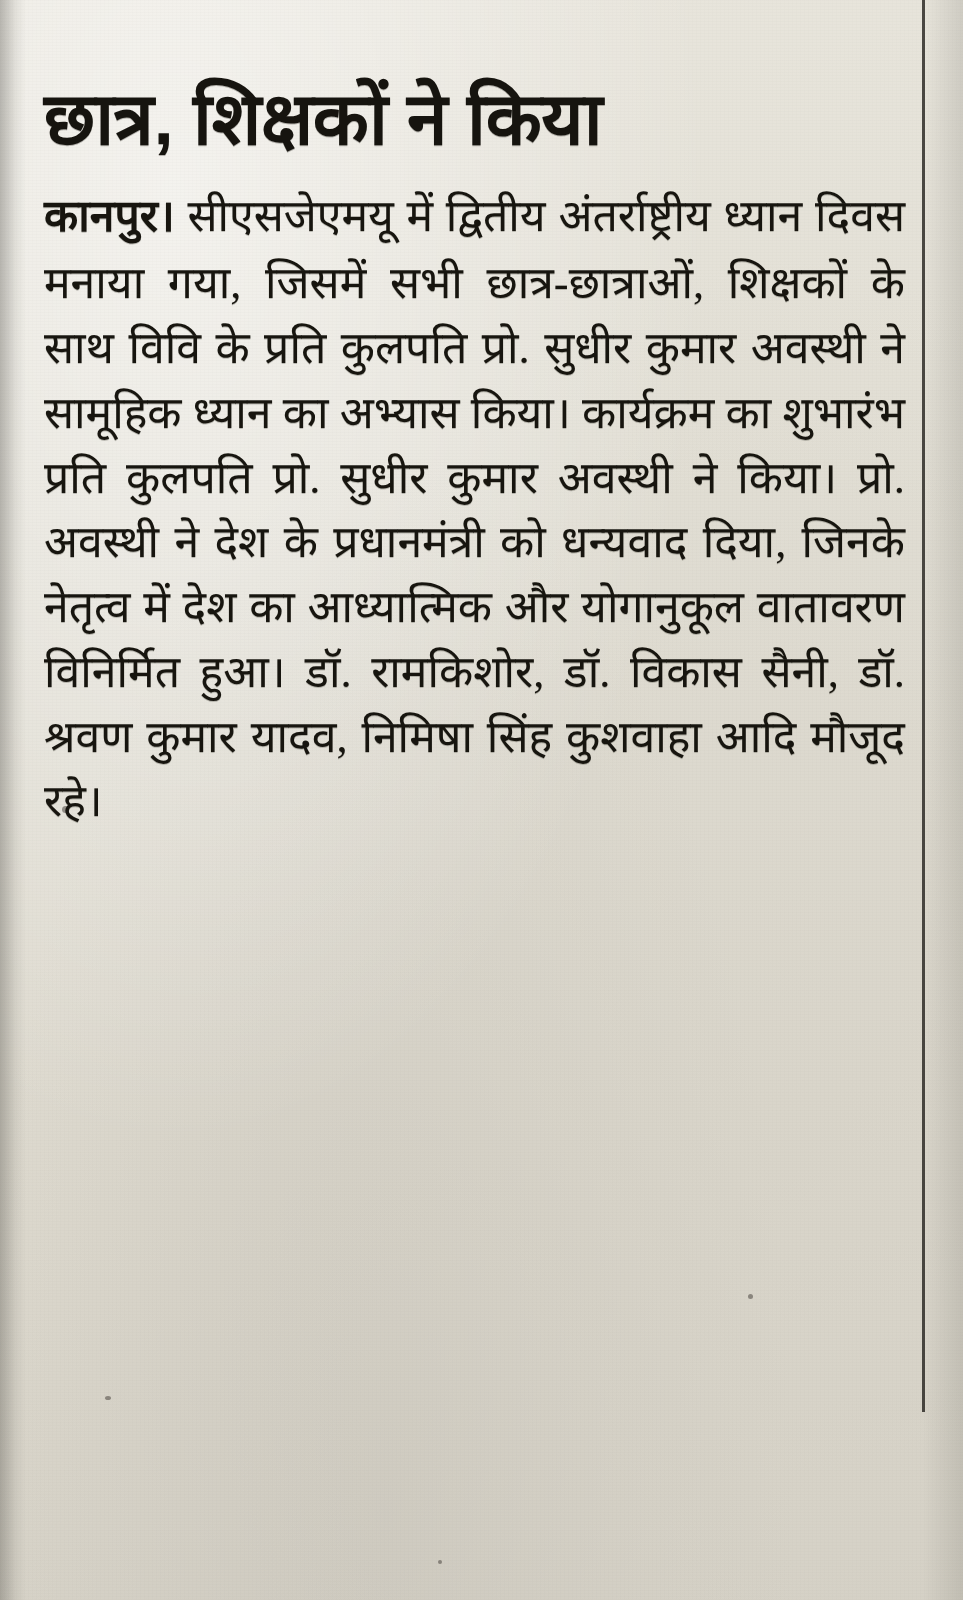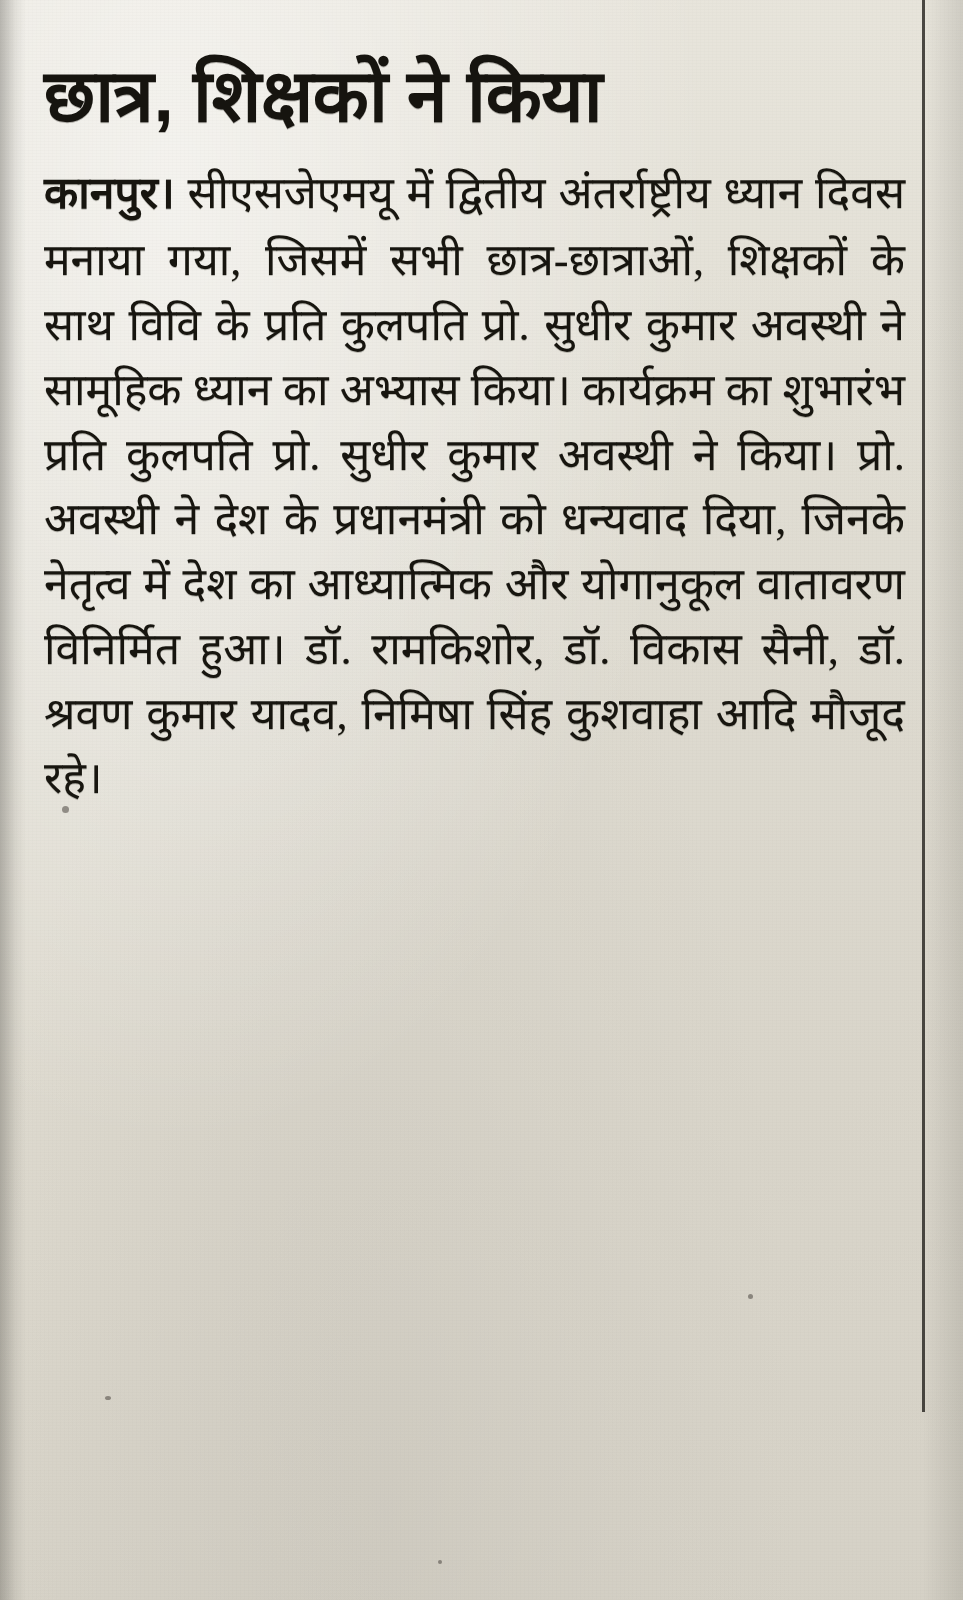--- a/index.html
+++ b/index.html
@@ -66,21 +66,21 @@
     top: 0;
     left: 922px;
     width: 3px;
     height: 1412px;
     background: #2e2b27;
     opacity: 0.85;
   }
 
   #content {
     position: relative;
-    padding: 46px 52px 0 44px;
+    padding: 69px 52px 0 44px;
     box-sizing: border-box;
   }
 
   #headline {
     color: #16140f;
     font-family: "Liberation Sans", sans-serif;
     font-weight: 700;
     font-size: 73px;
     line-height: 1.38;
     letter-spacing: -0.5px;

